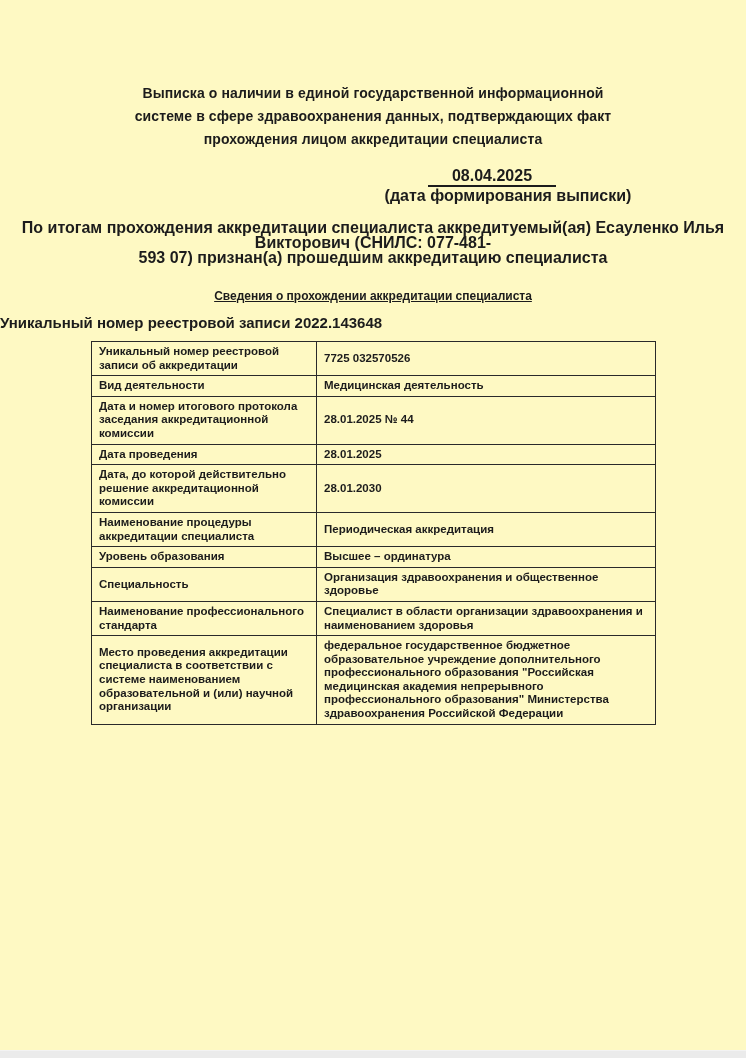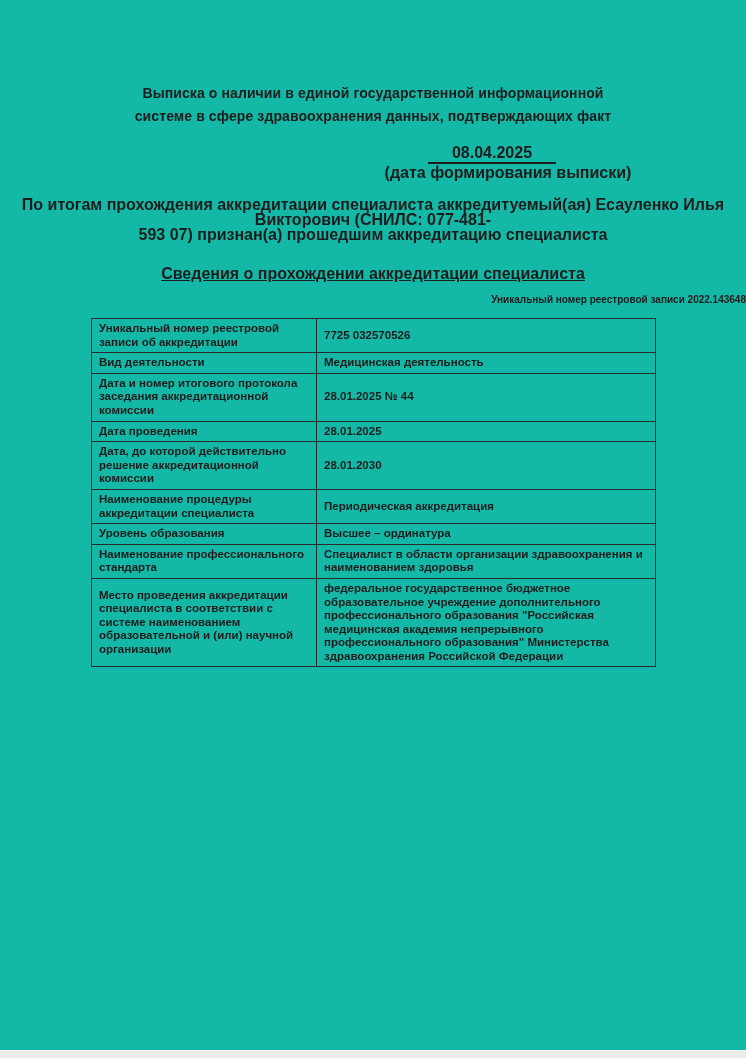--- a/index.html
+++ b/index.html
@@ -6,21 +6,21 @@
   html, body { background: #ffffff; }
   body {
     width: 746px; height: 1058px;
     font-family: "Liberation Sans", "DejaVu Sans", sans-serif;
     color: #1c1c1c;
     position: relative;
     overflow: hidden;
   }
   .page {
     width: 746px; height: 1058px;
-    background: #14b8a6;
+    background: #fef9c3;
     position: relative;
   }
   .doc-title {
     padding-top: 82px;
     text-align: center;
     font-weight: bold;
     font-size: 14px;
     line-height: 23px;
     letter-spacing: 0.1px;
   }
@@ -51,29 +51,29 @@
     margin-top: 17px;
     text-align: center;
     font-weight: bold;
     font-size: 16px;
     line-height: 15px;
   }
   .section-heading {
     margin-top: 24px;
     text-align: center;
     font-weight: bold;
-    font-size: 16px;
+    font-size: 12px;
     text-decoration: underline;
     line-height: 15px;
   }
   .registry-heading {
     margin-top: 9px;
-    text-align: right;
+    text-align: left;
     font-weight: bold;
-    font-size: 10px;
+    font-size: 15px;
     line-height: 20px;
   }
   table.acc-table {
     margin: 8px 0 0 91px;
     width: 564px;
     border-collapse: collapse;
     table-layout: fixed;
   }
   table.acc-table td {
     border: 1.6px solid #2a2a2a;
@@ -95,20 +95,21 @@
   }
 </style>
 </head>
 <body>
 
 <div class="page">
 
   <div class="doc-title">
     <div>Выписка о наличии в единой государственной информационной</div>
     <div>системе в сфере здравоохранения данных, подтверждающих факт</div>
+    <div>прохождения лицом аккредитации специалиста</div>
   </div>
 
   <div class="date-wrap">
     <div class="date-block">
       <span class="date-value">08.04.2025</span>
       <div class="date-caption">(дата формирования выписки)</div>
     </div>
   </div>
 
   <div class="intro">
@@ -144,20 +145,24 @@
       </tr>
       <tr>
         <td class="col-label">Наименование процедуры аккредитации специалиста</td>
         <td class="col-value">Периодическая аккредитация</td>
       </tr>
       <tr>
         <td class="col-label">Уровень образования</td>
         <td class="col-value">Высшее – ординатура</td>
       </tr>
       <tr>
+        <td class="col-label">Специальность</td>
+        <td class="col-value">Организация здравоохранения и общественное здоровье</td>
+      </tr>
+      <tr>
         <td class="col-label">Наименование профессионального стандарта</td>
         <td class="col-value">Специалист в области организации здравоохранения и наименованием здоровья</td>
       </tr>
       <tr>
         <td class="col-label">Место проведения аккредитации специалиста в соответствии с системе наименованием образовательной и (или) научной организации</td>
         <td class="col-value">федеральное государственное бюджетное образовательное учреждение дополнительного профессионального образования "Российская медицинская академия непрерывного профессионального образования" Министерства здравоохранения Российской Федерации</td>
       </tr>
     </tbody>
   </table>
 

